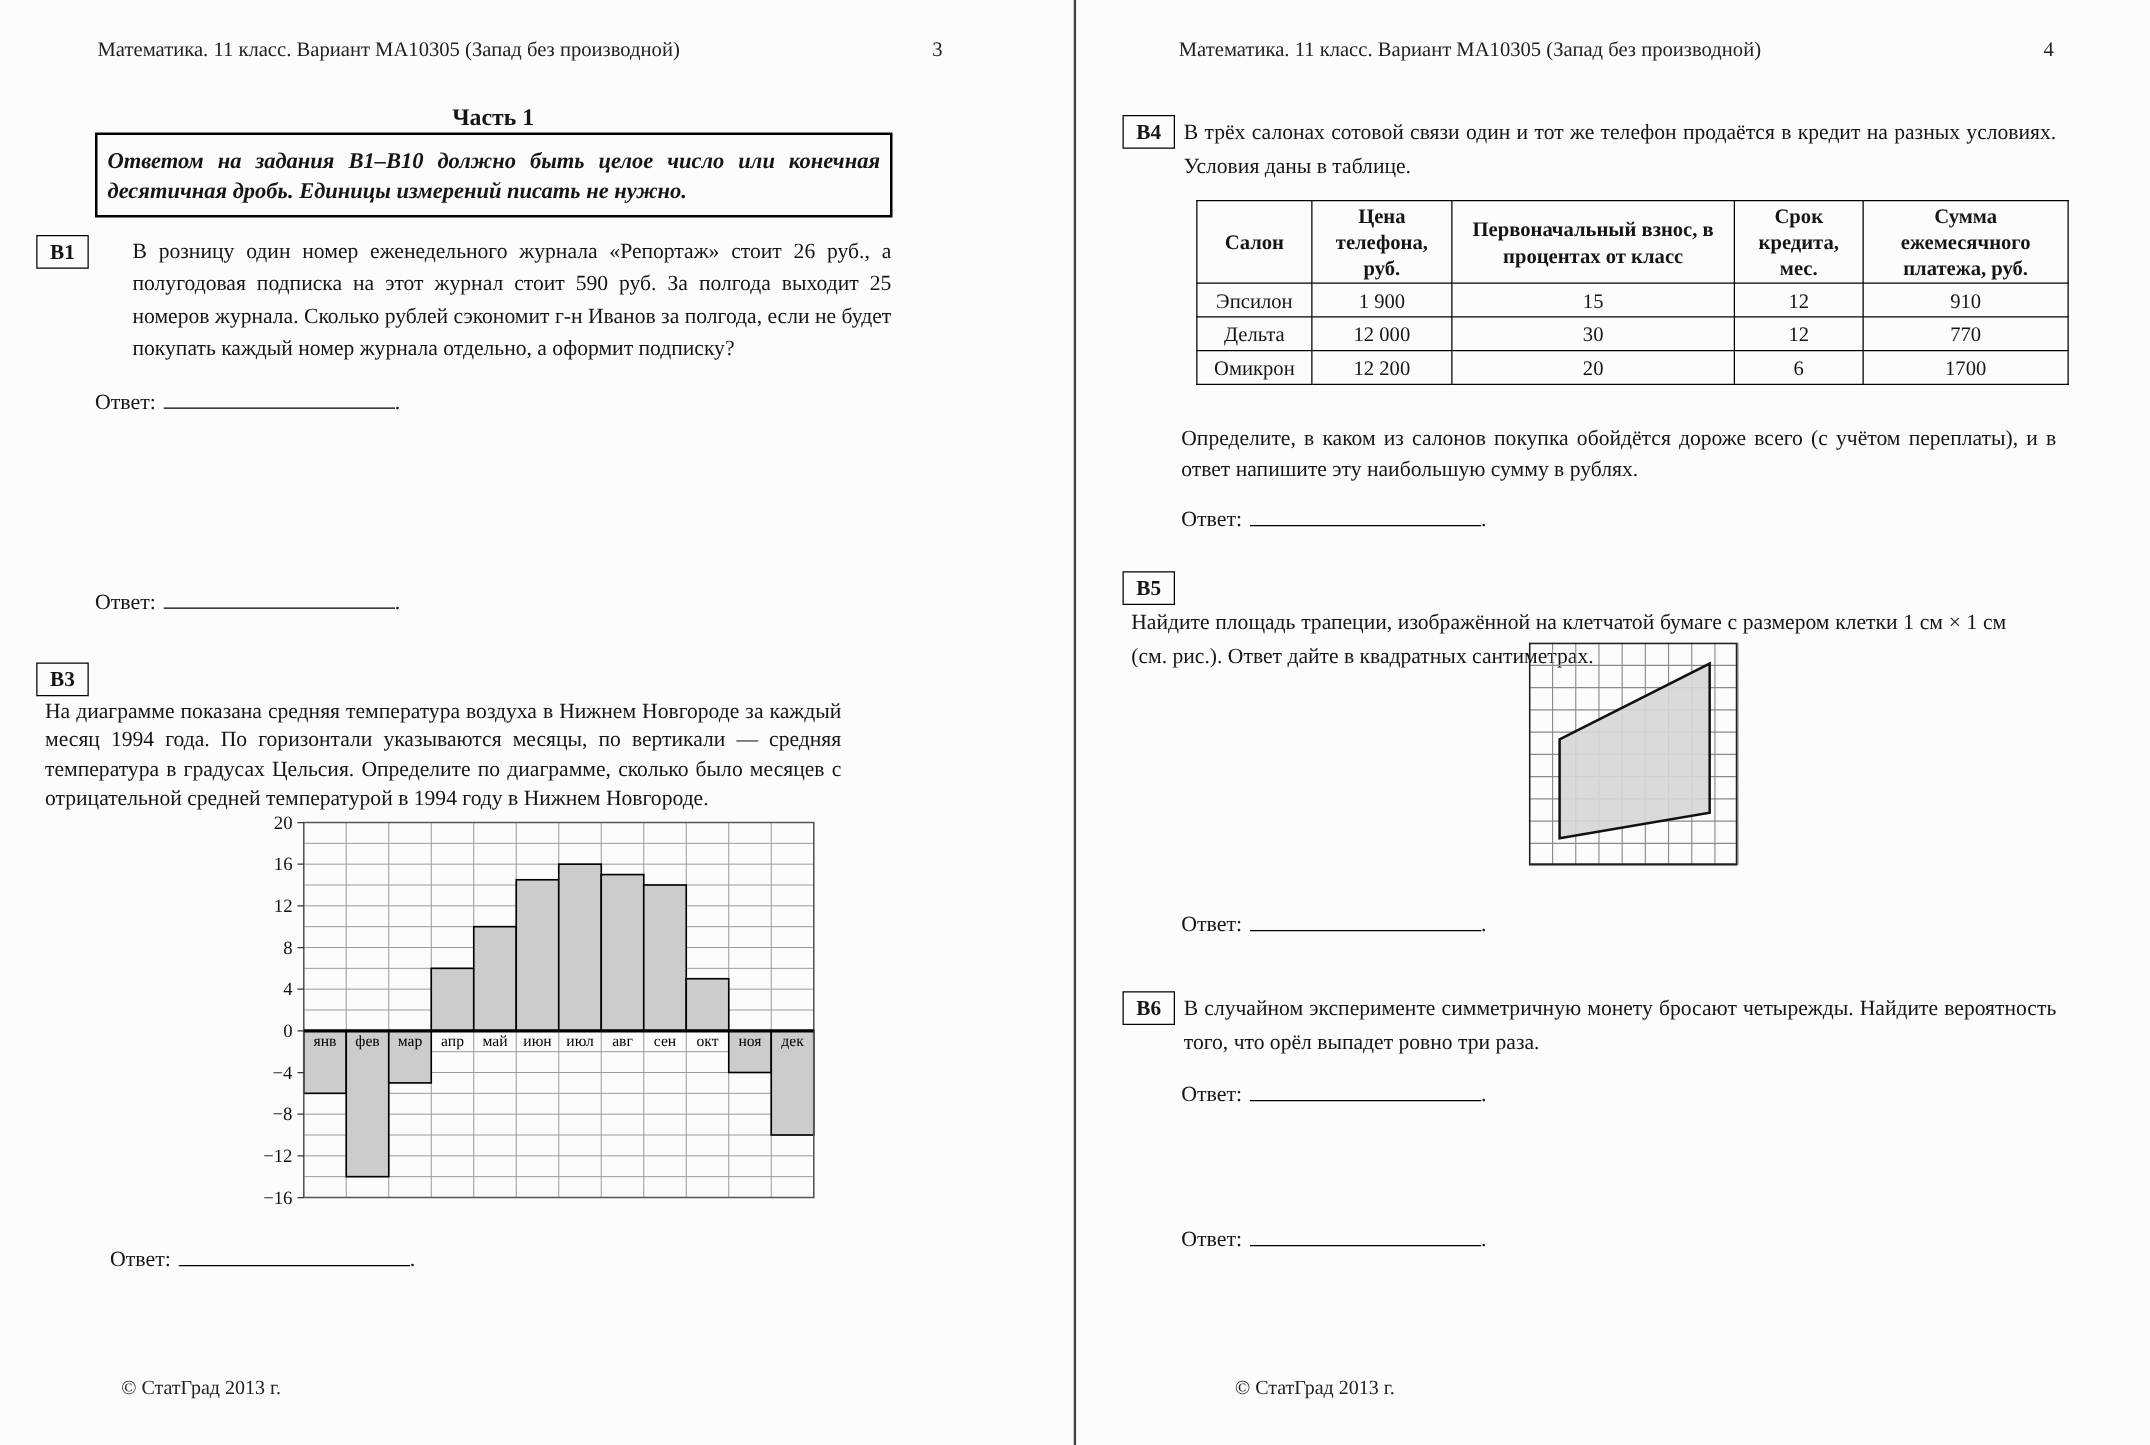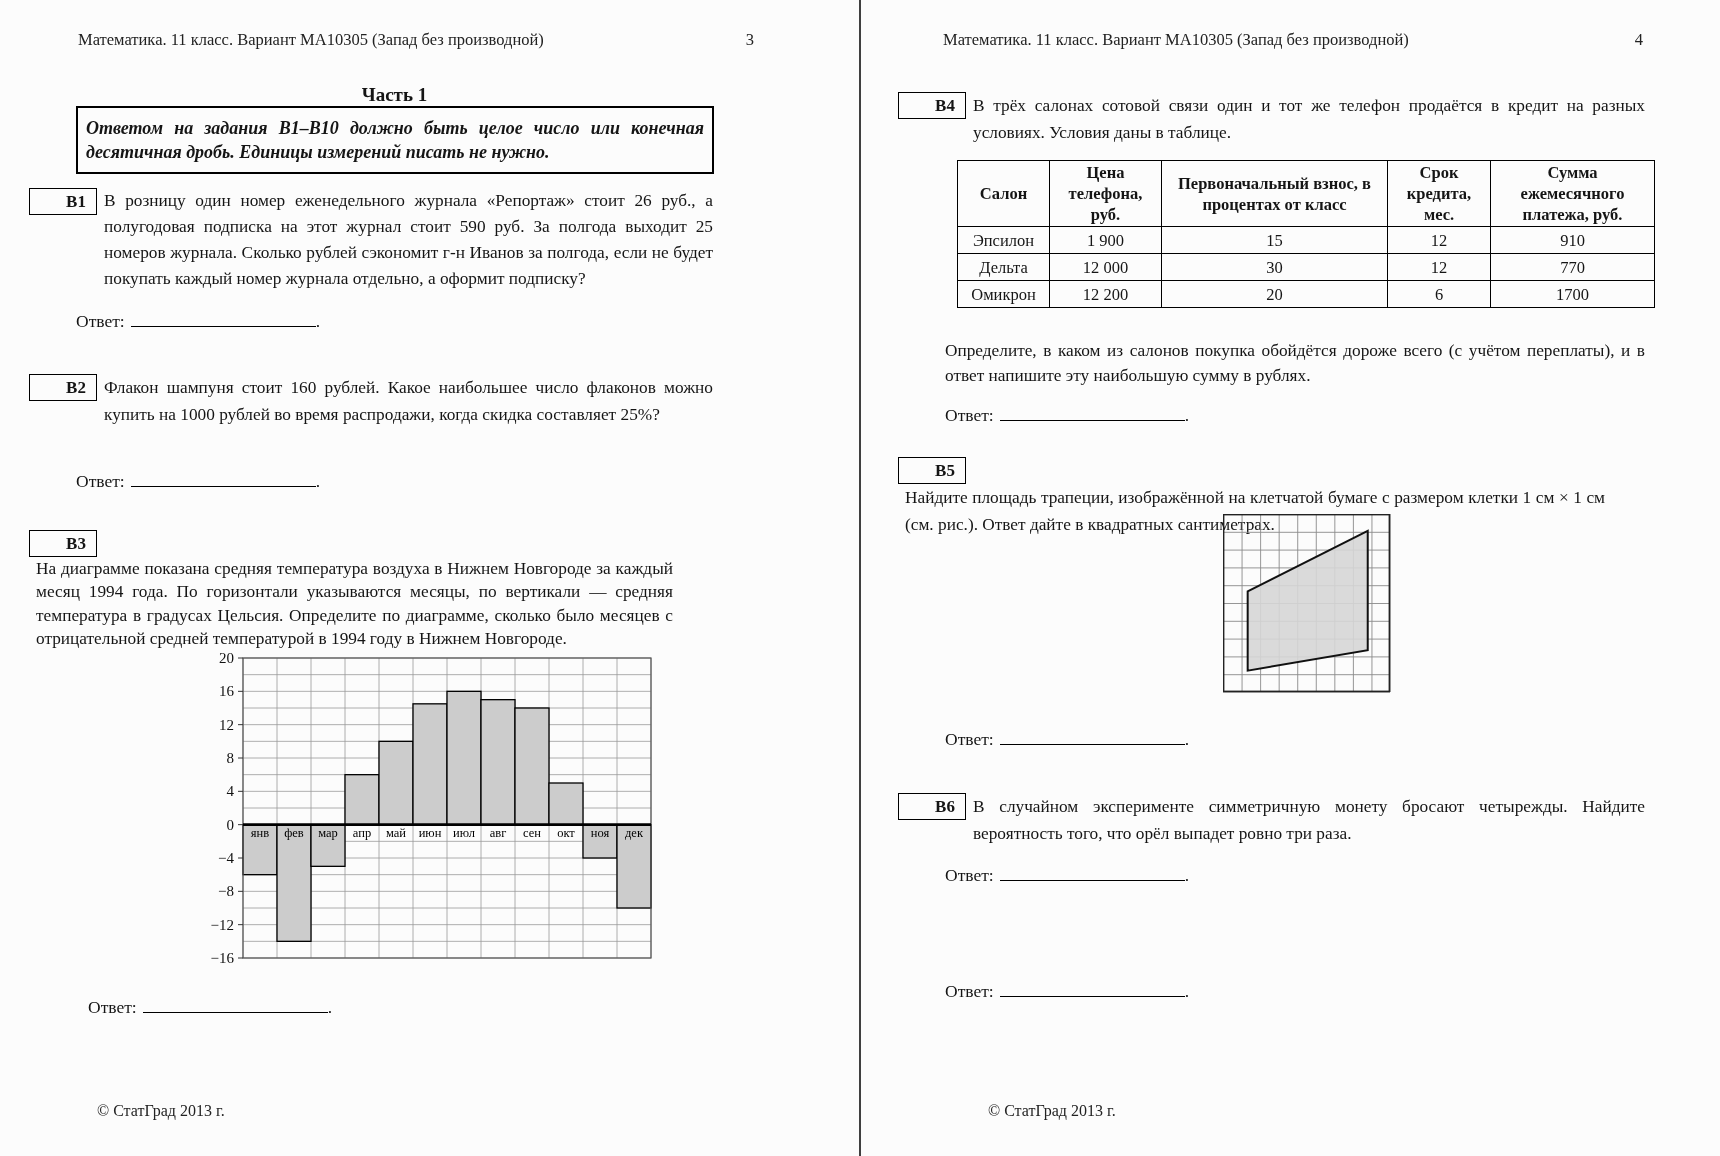--- a/index.html
+++ b/index.html
@@ -6,21 +6,21 @@
   body{width:1720px;height:1156px;background:#fcfcfc;font-family:"Liberation Serif",serif;color:#151515;}
   .canvas{position:relative;width:1720px;height:1156px;overflow:hidden;background:#fcfcfc;}
   .page{position:absolute;top:0;width:859px;height:1156px;background:#fcfcfc;}
   .divider{position:absolute;top:0;left:859px;width:2px;height:1156px;background:#3f3f3f;}
   .pg-header{position:absolute;display:flex;justify-content:space-between;font-size:16.5px;color:#222;align-items:flex-end;}
   .part-title{position:absolute;text-align:center;font-weight:bold;font-size:19px;}
   .instruction-box{position:absolute;border:2px solid #000;font-weight:bold;font-style:italic;
       font-size:18px;line-height:24px;text-align:justify;padding:8px 8px;box-sizing:border-box;}
   .problem{position:absolute;display:flex;align-items:flex-start;}
   .plabel{flex:0 0 auto;border:1.6px solid #000;font-weight:bold;font-size:17px;text-align:center;
-      width:40px;height:25px;line-height:25px;background:#fcfcfc;padding-left:26px;}
+      width:40px;height:25px;line-height:25px;background:#fcfcfc;}
   .ptext{text-align:justify;font-size:17.3px;}
   .answer{position:absolute;font-size:17.5px;white-space:nowrap;}
   .aline{display:inline-block;width:185px;border-bottom:1.4px solid #000;height:16px;margin-left:6px;}
   .pg-footer{position:absolute;font-size:16px;color:#222;}
   table.credit{position:absolute;border-collapse:collapse;table-layout:fixed;font-size:16.5px;}
   table.credit th,table.credit td{border:1.4px solid #000;text-align:center;padding:1px 3px;line-height:21px;}
   table.credit th{font-weight:bold;vertical-align:middle;}
   table.credit td{height:24px;}
   .outro{position:absolute;text-align:justify;font-size:17.3px;line-height:25px;}
   .math{margin-left:6px;white-space:nowrap;}
@@ -36,32 +36,28 @@
 
     <div class="pg-header" style="left:78px;top:30px;width:676px;">
       <span>Математика. 11 класс. Вариант МА10305 (Запад без производной)</span>
       <span>3</span>
     </div>
 
     <div class="part-title" style="left:76px;top:84px;width:637px;">Часть 1</div>
 
     <div class="instruction-box" style="left:76px;top:106px;width:638px;">Ответом на задания В1–В10 должно быть целое число или конечная десятичная дробь. Единицы измерений писать не нужно.</div>
 
-    <div class="problem" style="left:29px;top:188px;width:684px;">
+    <div class="problem" style="left:29px;top:188px;width:684px;gap:28px;">
       <div class="plabel">В1</div>
       <div class="ptext" style="margin-left:7px;width:637px;line-height:26px;">В розницу один номер еженедельного журнала «Репортаж» стоит 26 руб., а полугодовая подписка на этот журнал стоит 590 руб. За полгода выходит 25 номеров журнала. Сколько рублей сэкономит г-н Иванов за полгода, если не будет покупать каждый номер журнала отдельно, а оформит подписку?</div>
     </div>
     <div class="answer" style="left:76px;top:310px;">
       <span>Ответ:</span><span class="aline"></span><span>.</span>
     </div>
 
-    <div class="problem" style="left:29px;top:374px;width:684px;">
-      <div class="plabel">В2</div>
-      <div class="ptext" style="margin-left:7px;width:637px;line-height:27px;">Флакон шампуня стоит 160 рублей. Какое наибольшее число флаконов можно купить на 1000 рублей во время распродажи, когда скидка составляет 25%?</div>
-    </div>
     <div class="answer" style="left:76px;top:470px;">
       <span>Ответ:</span><span class="aline"></span><span>.</span>
     </div>
 
     <div class="problem" style="left:29px;top:530px;width:684px;flex-direction:column;">
       <div class="plabel">В3</div>
       <div class="ptext" style="margin-left:7px;width:637px;line-height:23.3px;">На диаграмме показана средняя температура воздуха в Нижнем Новгороде за каждый месяц 1994 года. По горизонтали указываются месяцы, по вертикали — средняя температура в градусах Цельсия. Определите по диаграмме, сколько было месяцев с отрицательной средней температурой в 1994 году в Нижнем Новгороде.</div>
     </div>
 
     <svg id="temp-chart" width="480" height="332" viewBox="0 0 480 332" style="position:absolute;left:185px;top:646px;">

